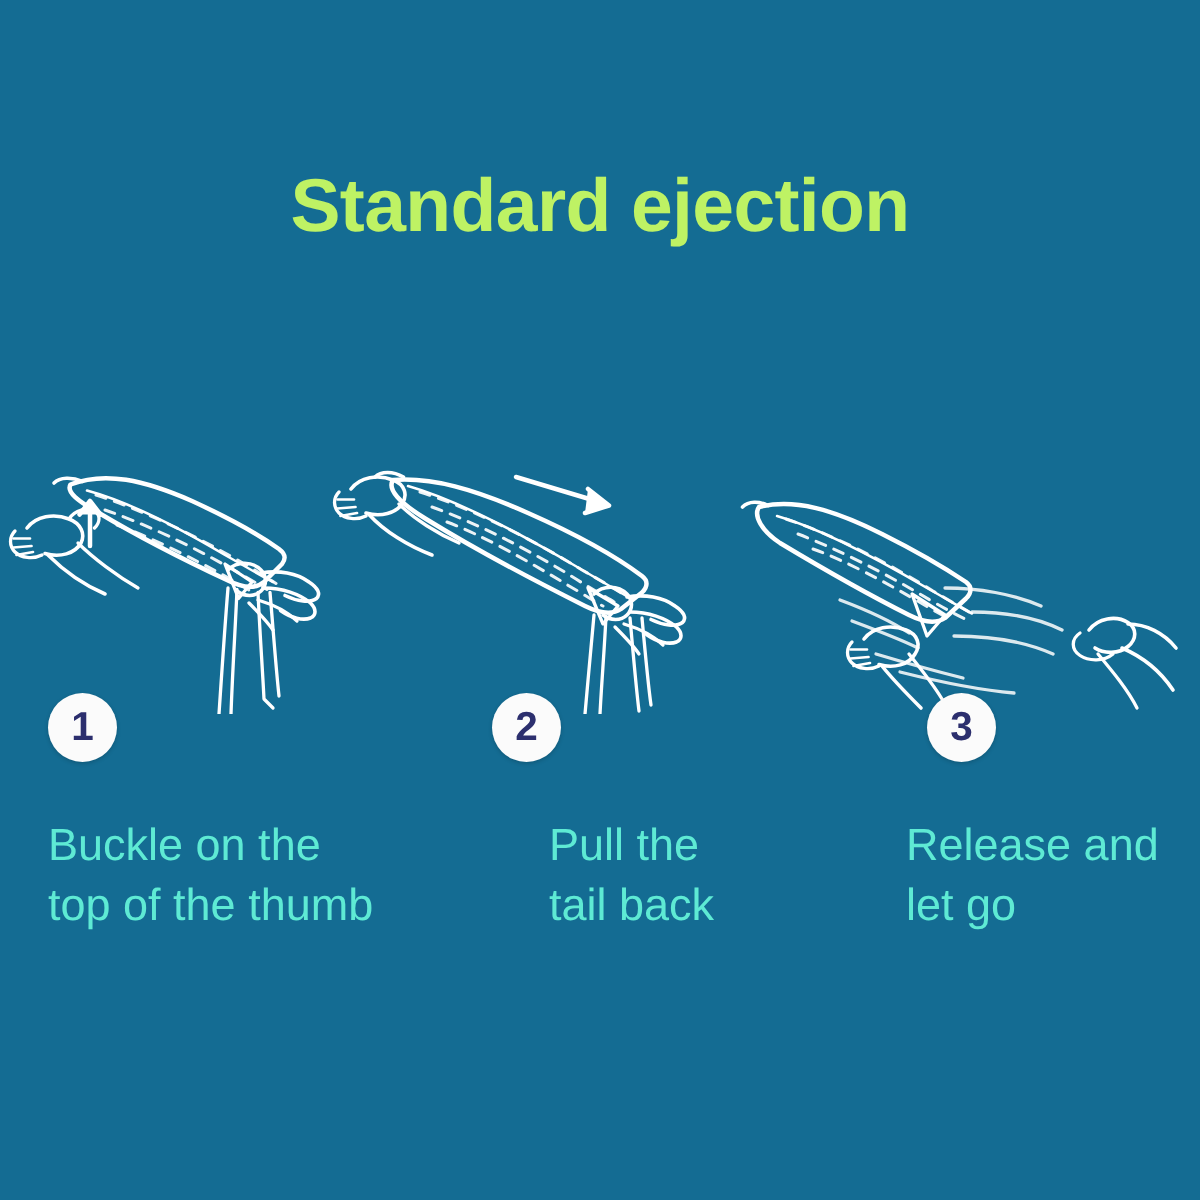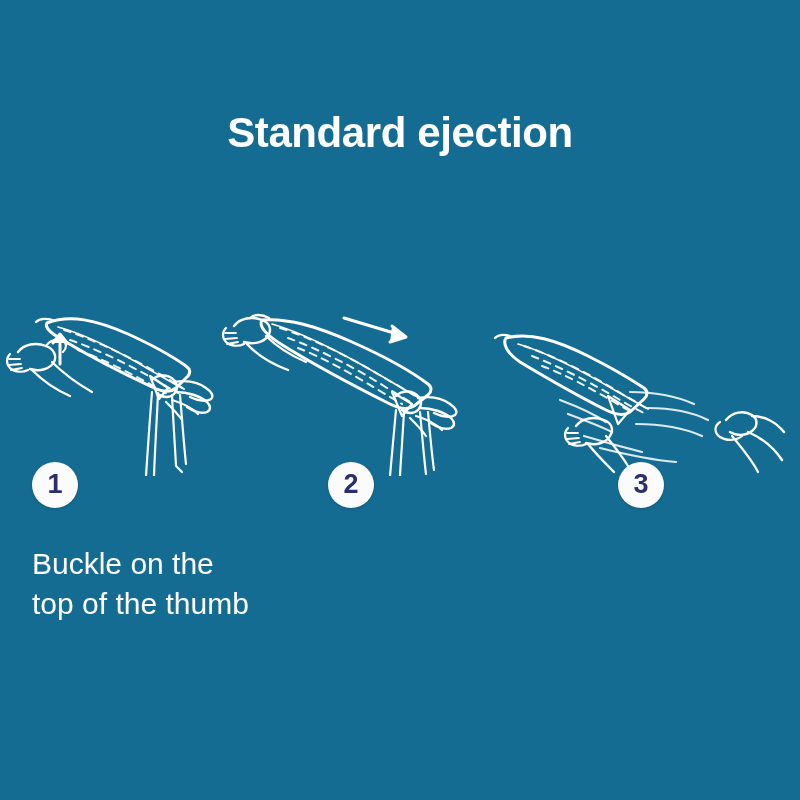--- a/index.html
+++ b/index.html
@@ -25,24 +25,24 @@
   .title-block {
     position: absolute;
     left: 0;
     top: 108px;
     width: 800px;
     text-align: center;
     line-height: 1.18;
   }
   .title-line {
     display: block;
-    color: #ffffff;
+    color: #bef264;
     font-family: "Liberation Sans", sans-serif;
     font-weight: bold;
-    font-size: 42px;
+    font-size: 50px;
     letter-spacing: -0.4px;
     white-space: pre;
   }
 
   
   .illus-strip {
     position: absolute;
     left: 0;
     top: 296px;
     width: 800px;
@@ -87,21 +87,21 @@
     font-weight: bold;
     font-size: 27px;
     line-height: 1;
     margin-top: -1px;
   }
   .step-2 .badge { margin-left: 0px; }
   .step-3 .badge { margin-left: 14px; }
 
   .caption {
     margin-top: 36px;
-    color: #ffffff;
+    color: #5eead4;
     font-family: "Liberation Sans", sans-serif;
     font-weight: normal;
     font-size: 30px;
     line-height: 1.33;
     white-space: pre-line;
     letter-spacing: 0px;
   }
   .step-2 .caption { margin-left: 38px; }
   .step-3 .caption { margin-left: 0px; }
 </style>
@@ -264,23 +264,27 @@
         <span class="badge-num">1</span>
       </div>
       <div class="caption">Buckle on the
 top of the thumb</div>
     </div>
 
     <div class="step step-2">
       <div class="badge">
         <span class="badge-num">2</span>
       </div>
+      <div class="caption">Pull the
+tail back</div>
     </div>
 
     <div class="step step-3">
       <div class="badge">
         <span class="badge-num">3</span>
       </div>
+      <div class="caption">Release and
+let go</div>
     </div>
 
   </div>
 
 </div>
 
 </body></html>

